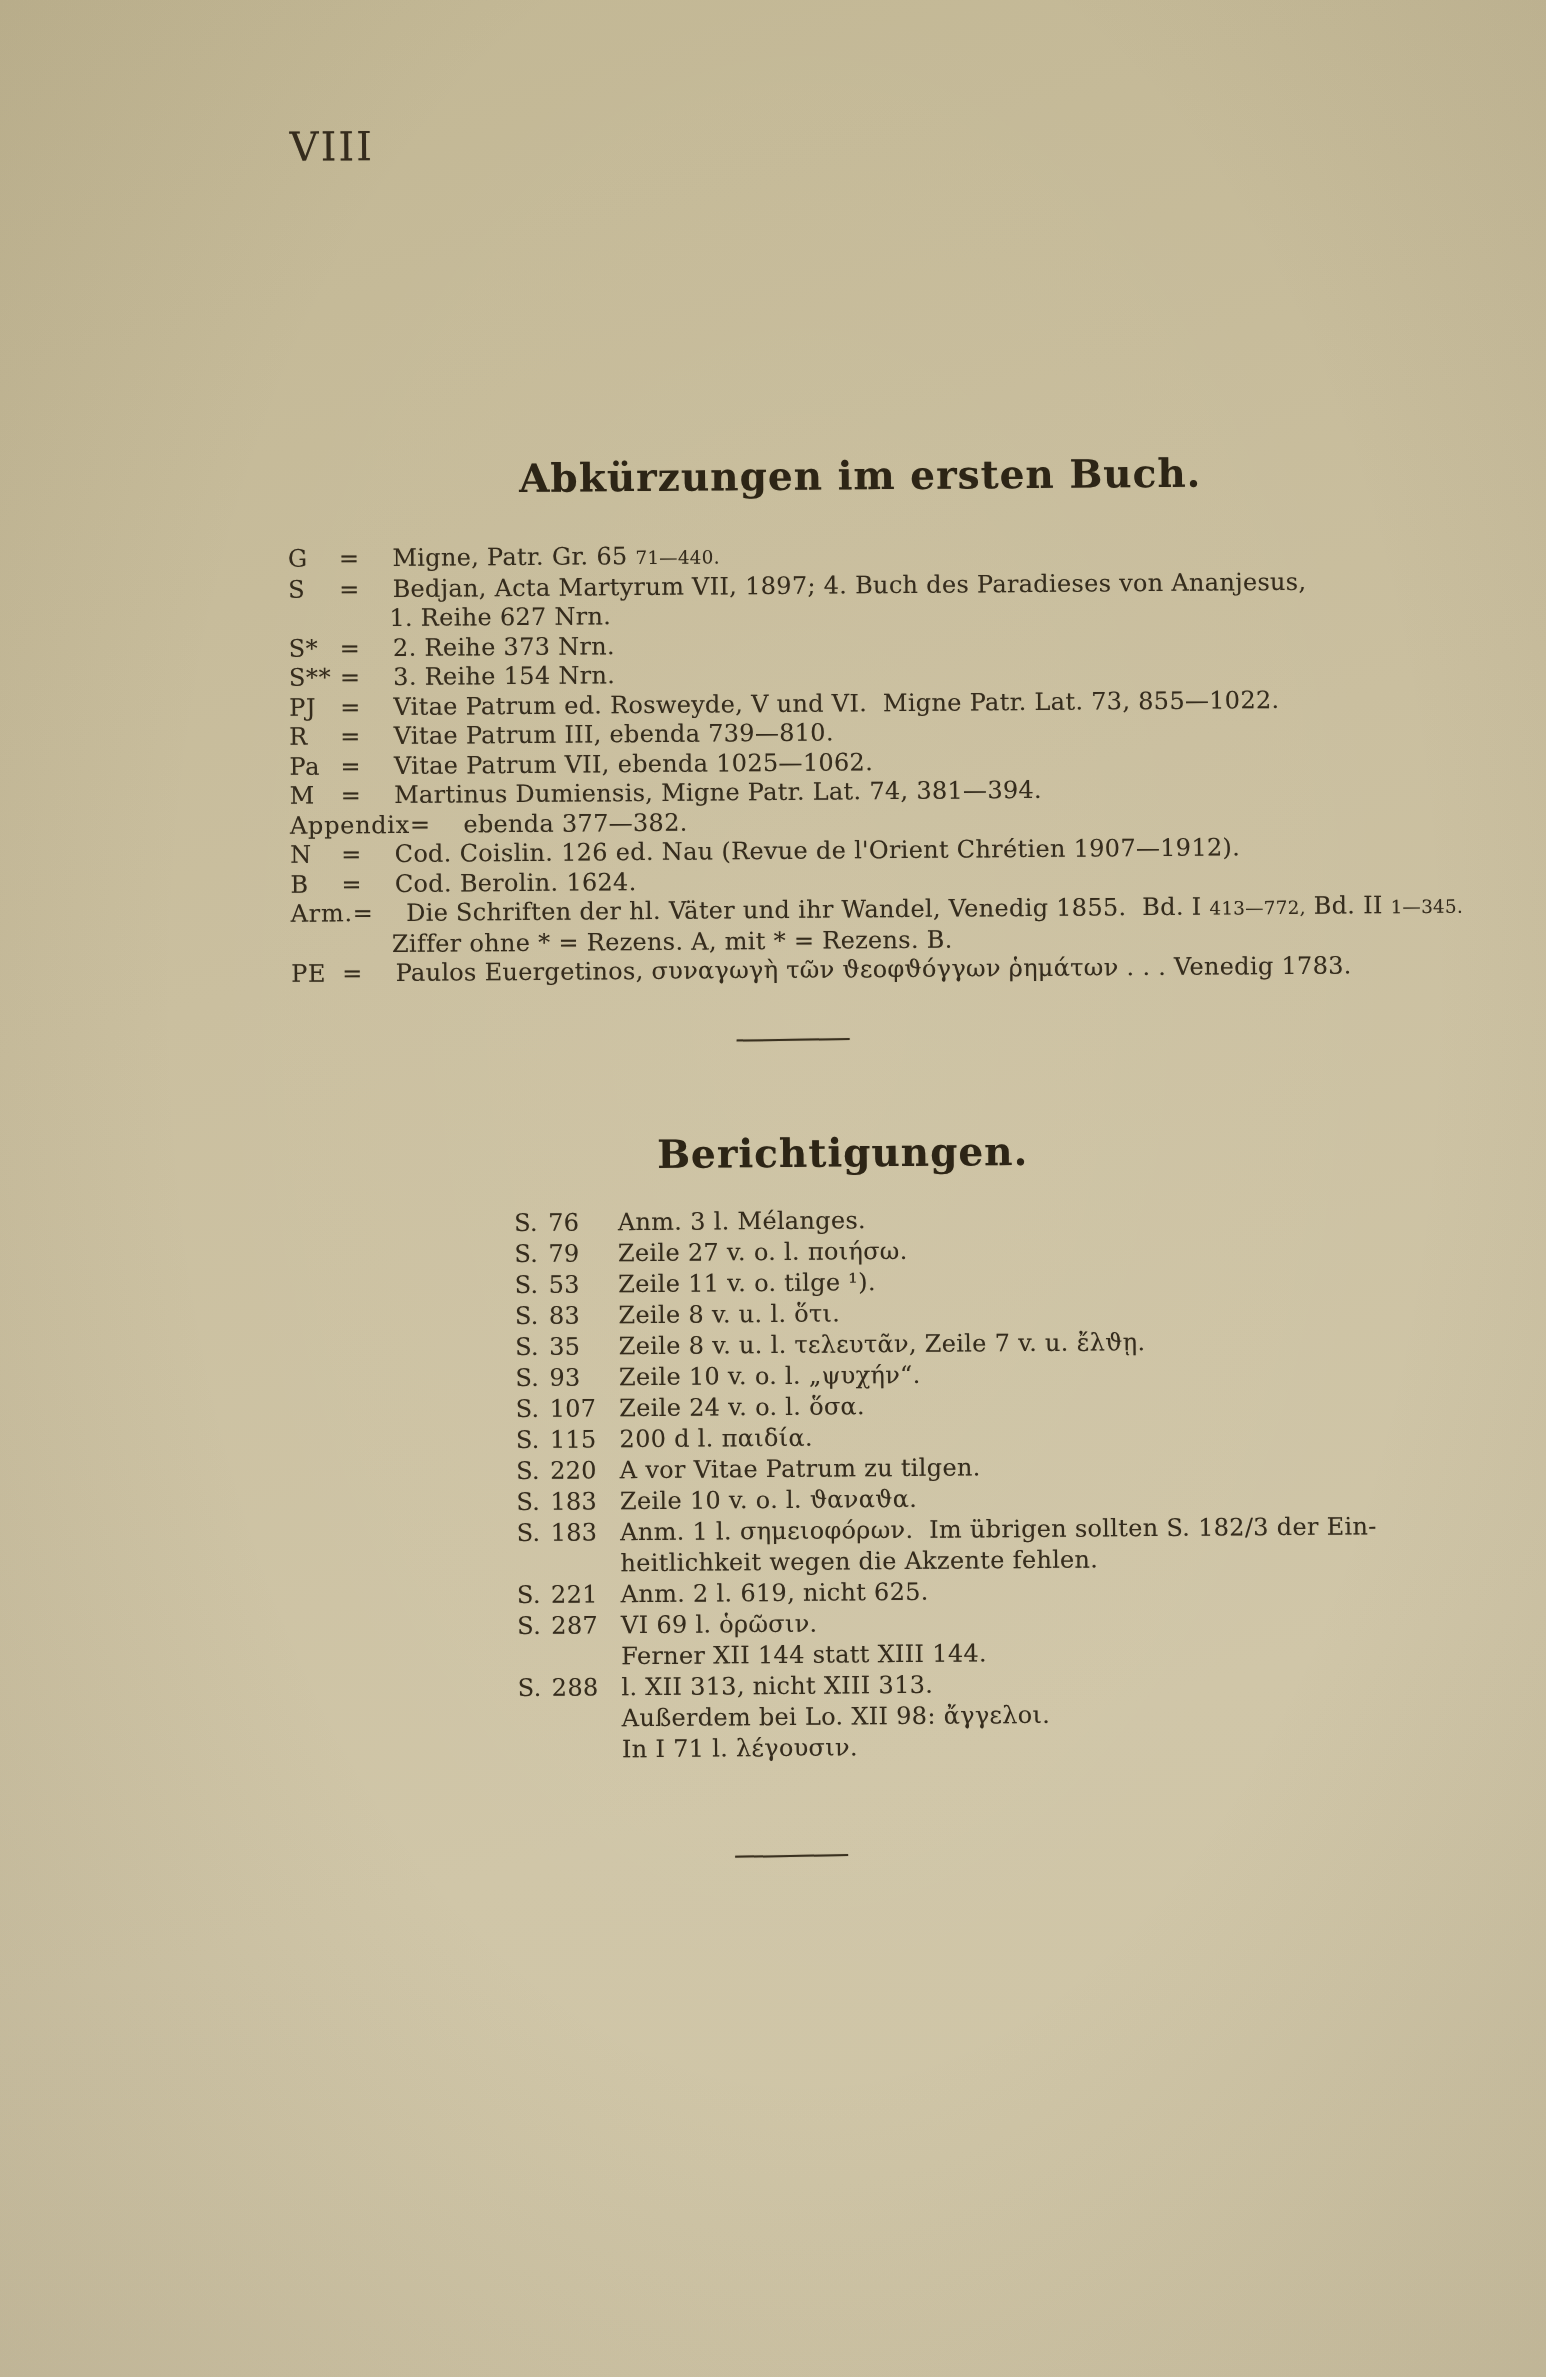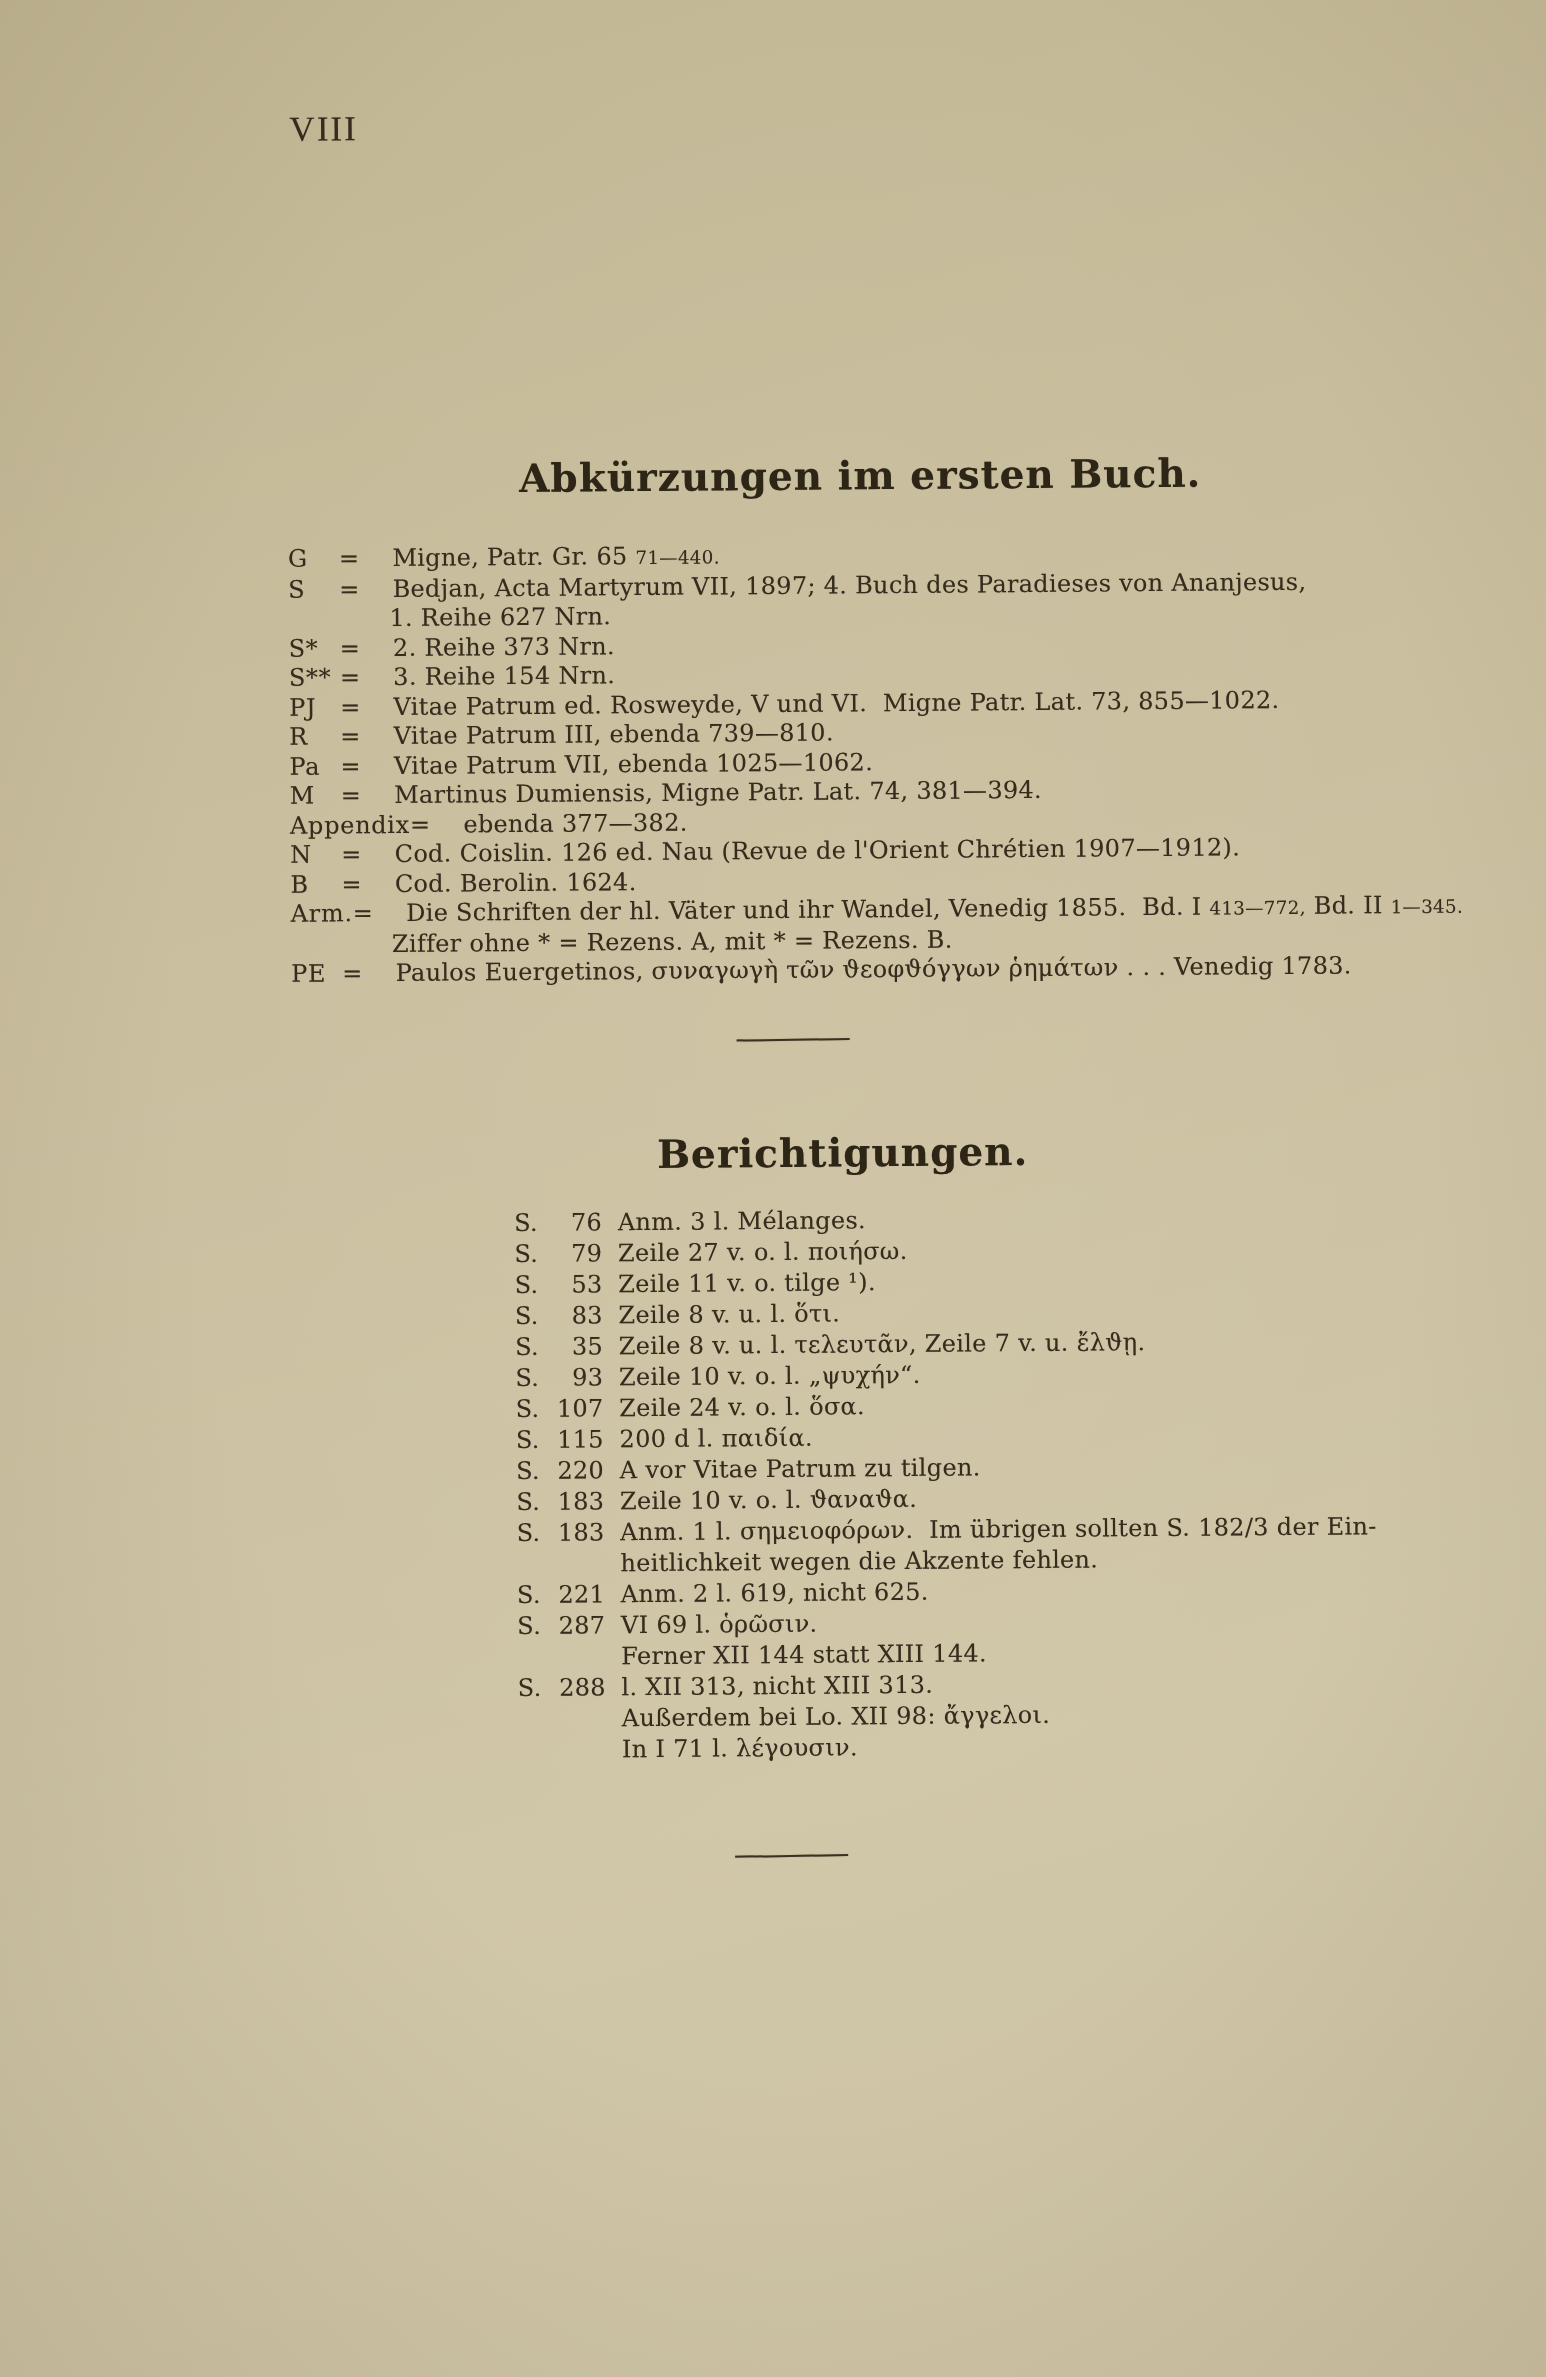--- a/index.html
+++ b/index.html
@@ -10,22 +10,22 @@
     background:
       radial-gradient(ellipse at 52% 42%, rgba(255,250,230,0.06) 0%, rgba(0,0,0,0) 55%, rgba(80,64,36,0.12) 100%),
       linear-gradient(165deg,#c2b794 0%,#cabf9f 38%,#d0c6a8 72%,#cec4a5 100%);
     overflow:hidden;
     font-family:"DejaVu Serif","Liberation Serif",serif;
     color:#352c1d;
   }
   .skew{position:absolute;inset:0;transform:rotate(-0.45deg);transform-origin:50% 40%;}
   .ink{text-shadow:0 0 0.7px rgba(53,44,29,0.35);}
   .page-number{
-    position:absolute;left:296px;top:106px;
-    font-size:35px;letter-spacing:2px;font-family:Liberation Serif, serif;
+    position:absolute;left:296px;top:120px;
+    font-size:40px;letter-spacing:2px;
   }
   .section-title{
     margin:0;text-align:center;
     font-size:39px;font-weight:bold;letter-spacing:1px;
     color:#2d2516;
   }
   .abbr-section{position:absolute;left:291px;top:453px;width:1100px;}
   .abbr-title{padding-left:46px;margin-bottom:42px;}
   .abbr-row{
     font-size:24px;line-height:29.5px;letter-spacing:0.3px;
@@ -40,21 +40,21 @@
     border-top:2.6px solid #3a3120;
     box-shadow:0 0 0.7px rgba(53,44,29,0.6);
   }
   .divider-top{left:736px;top:1039px;transform:rotate(-0.3deg);}
   .divider-bottom{left:728px;top:1855px;transform:rotate(-0.5deg);}
   .corr-section{position:absolute;left:291px;top:1130px;width:1100px;}
   .corr-title{margin-bottom:30px;}
   .corr-list{margin-left:221px;}
   .corr-row{display:flex;font-size:24px;line-height:31px;letter-spacing:0.3px;}
   .corr-prefix{width:34px;flex:none;}
-  .corr-num{width:54px;flex:none;text-align:right;}
+  .corr-num{width:54px;flex:none;}
   .corr-text{margin-left:15.7px;white-space:pre;}
 </style>
 </head>
 <body>
 
 <div class="page">
   <div class="skew">
 
     <div class="page-number ink">VIII</div>
 

